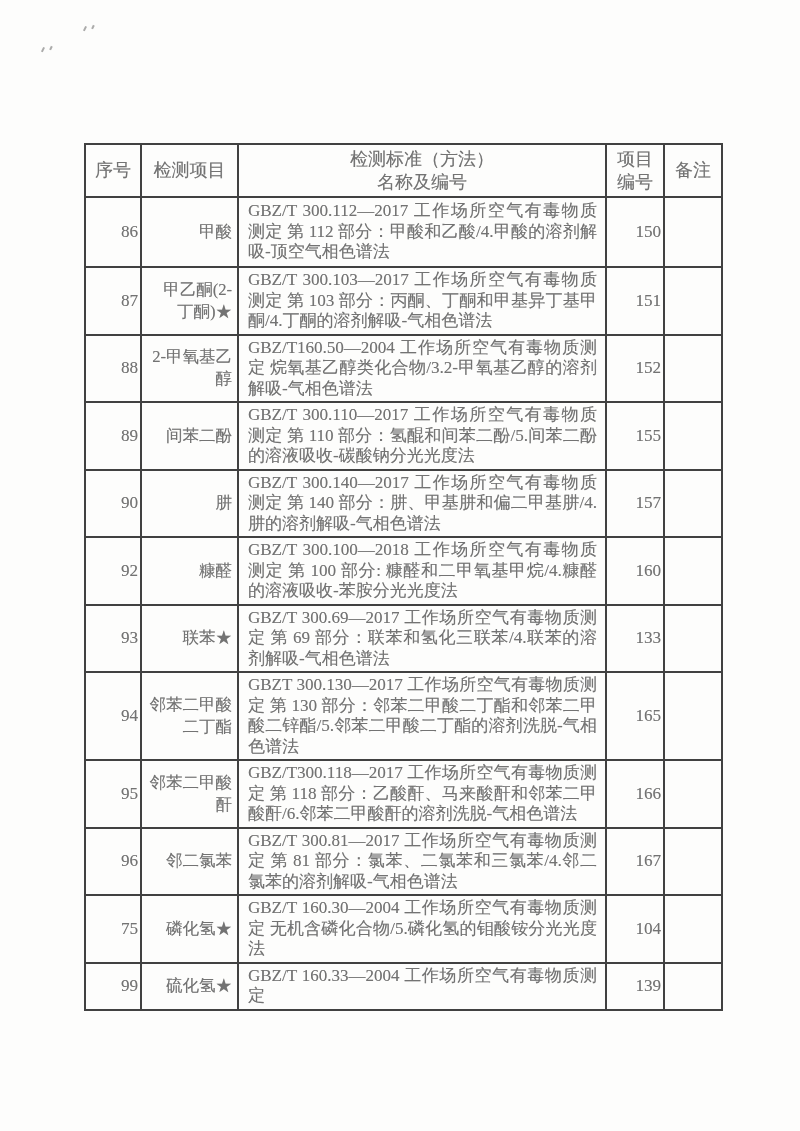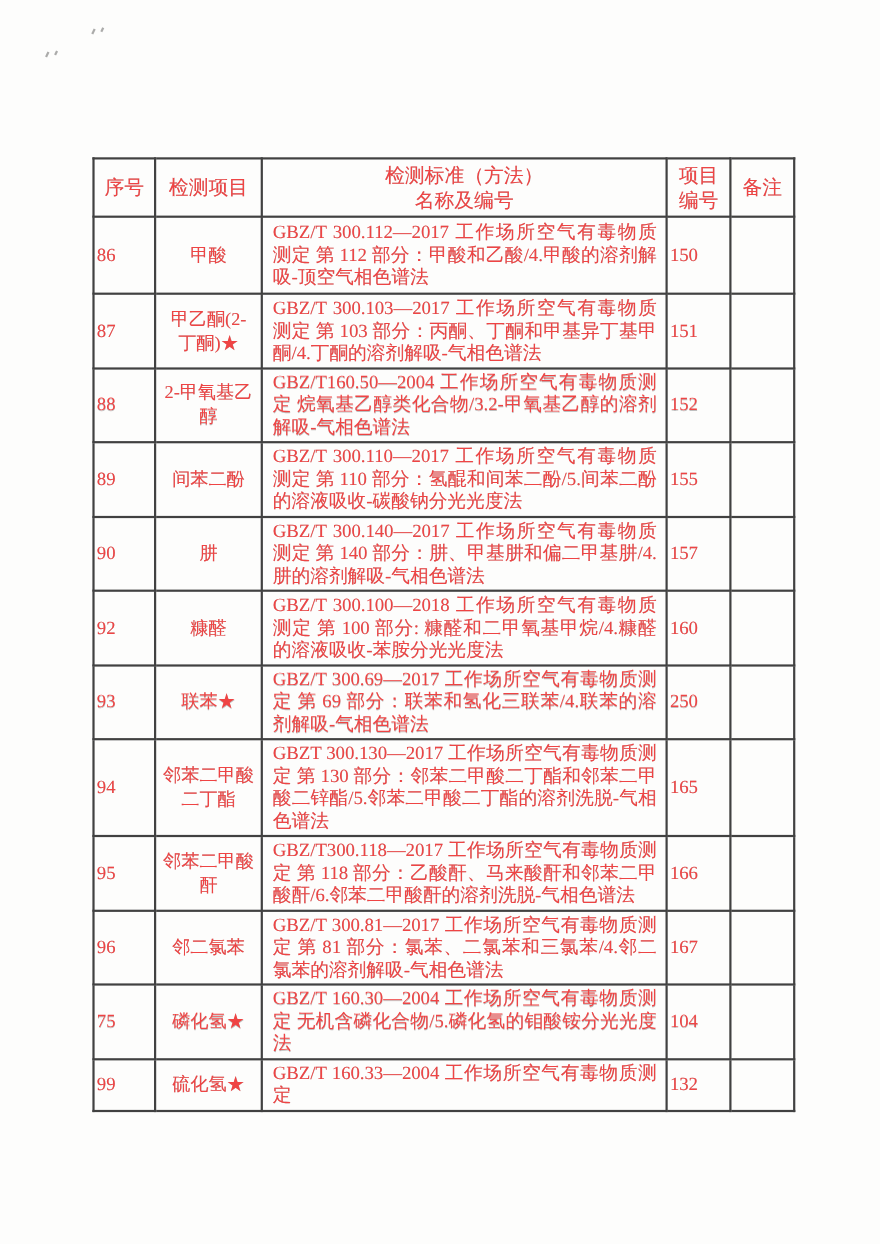--- a/index.html
+++ b/index.html
@@ -7,21 +7,21 @@
     padding: 0;
     background: #ffffff;
   }
   .page {
     position: relative;
     width: 800px;
     height: 1131px;
     background: #fdfdfc;
     overflow: hidden;
     font-family: "Liberation Serif", "DejaVu Serif", serif;
-    color: #ef4444;
+    color: #737373;
     text-shadow: 0.2px 0.2px 0.5px rgba(50,50,50,0.30);
   }
   table.standards {
     position: absolute;
     left: 84px;
     top: 143px;
     width: 637px;
     border-collapse: collapse;
     table-layout: fixed;
   }
@@ -33,38 +33,38 @@
     box-sizing: border-box;
   }
   table.standards th {
     font-weight: normal;
     font-size: 18px;
     line-height: 23px;
     text-align: center;
     padding: 2px;
   }
   td.c-no {
-    text-align: left;
+    text-align: right;
     font-size: 17px;
     padding: 2px;
   }
   td.c-item {
     font-size: 16.5px;
     line-height: 22px;
     padding: 3px 5px;
-    text-align: center;
+    text-align: right;
   }
   td.c-std {
     font-size: 17px;
     line-height: 20.5px;
     padding: 2px 8px 2px 9px;
     text-align: justify;
   }
   td.c-code {
-    text-align: left;
+    text-align: right;
     font-size: 17px;
     padding: 2px;
   }
   td.c-remark {
     padding: 2px;
   }
   .hdr-line { display: block; }
   
   .speck {
     position: absolute;
@@ -155,21 +155,21 @@
           <td class="c-no">92</td>
           <td class="c-item">糠醛</td>
           <td class="c-std">GBZ/T 300.100—2018 工作场所空气有毒物质测定 第 100 部分: 糠醛和二甲氧基甲烷/4.糠醛的溶液吸收-苯胺分光光度法</td>
           <td class="c-code">160</td>
           <td class="c-remark"></td>
         </tr>
         <tr style="height: 65px;">
           <td class="c-no">93</td>
           <td class="c-item">联苯★</td>
           <td class="c-std">GBZ/T 300.69—2017 工作场所空气有毒物质测定 第 69 部分：联苯和氢化三联苯/4.联苯的溶剂解吸-气相色谱法</td>
-          <td class="c-code">250</td>
+          <td class="c-code">133</td>
           <td class="c-remark"></td>
         </tr>
         <tr style="height: 65px;">
           <td class="c-no">94</td>
           <td class="c-item">邻苯二甲酸二丁酯</td>
           <td class="c-std">GBZT 300.130—2017 工作场所空气有毒物质测定 第 130 部分：邻苯二甲酸二丁酯和邻苯二甲酸二锌酯/5.邻苯二甲酸二丁酯的溶剂洗脱-气相色谱法</td>
           <td class="c-code">165</td>
           <td class="c-remark"></td>
         </tr>
         <tr style="height: 65px;">
@@ -190,19 +190,19 @@
           <td class="c-no">75</td>
           <td class="c-item">磷化氢★</td>
           <td class="c-std">GBZ/T 160.30—2004 工作场所空气有毒物质测定 无机含磷化合物/5.磷化氢的钼酸铵分光光度法</td>
           <td class="c-code">104</td>
           <td class="c-remark"></td>
         </tr>
         <tr style="height: 33px;">
           <td class="c-no">99</td>
           <td class="c-item">硫化氢★</td>
           <td class="c-std">GBZ/T 160.33—2004 工作场所空气有毒物质测定</td>
-          <td class="c-code">132</td>
+          <td class="c-code">139</td>
           <td class="c-remark"></td>
         </tr>
       </tbody>
   </table>
 
 </div>
 
 </body></html>

